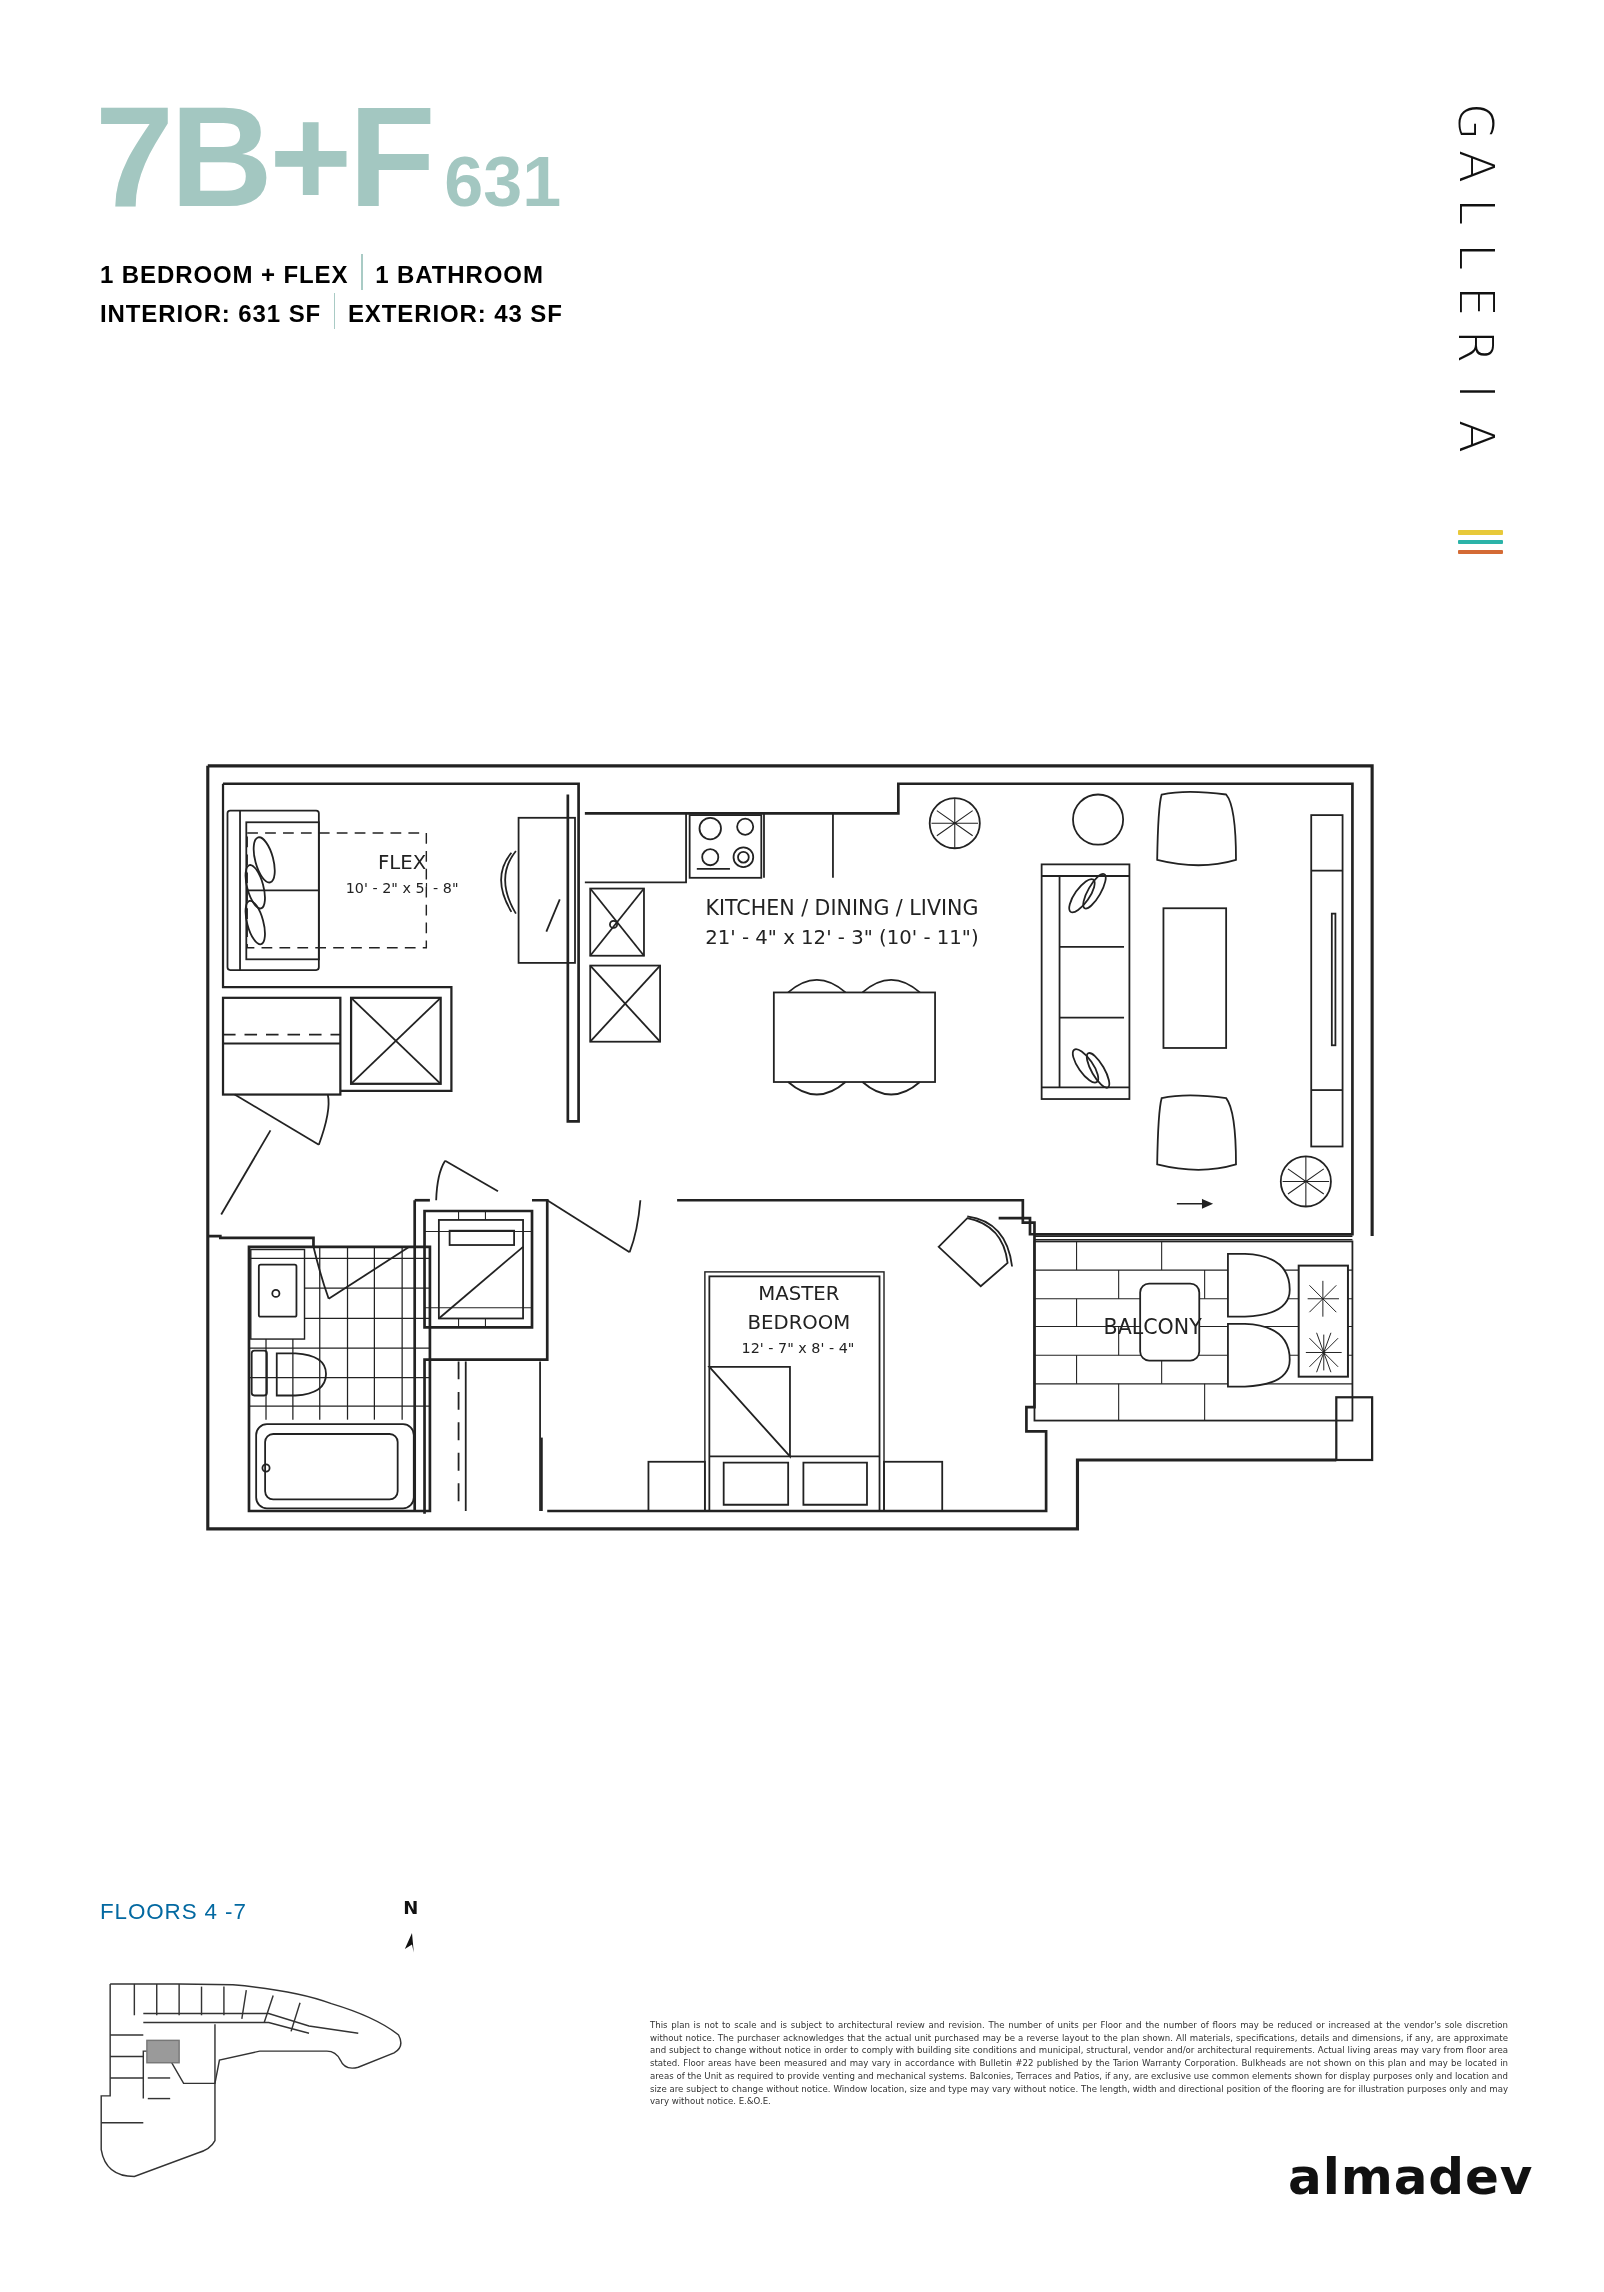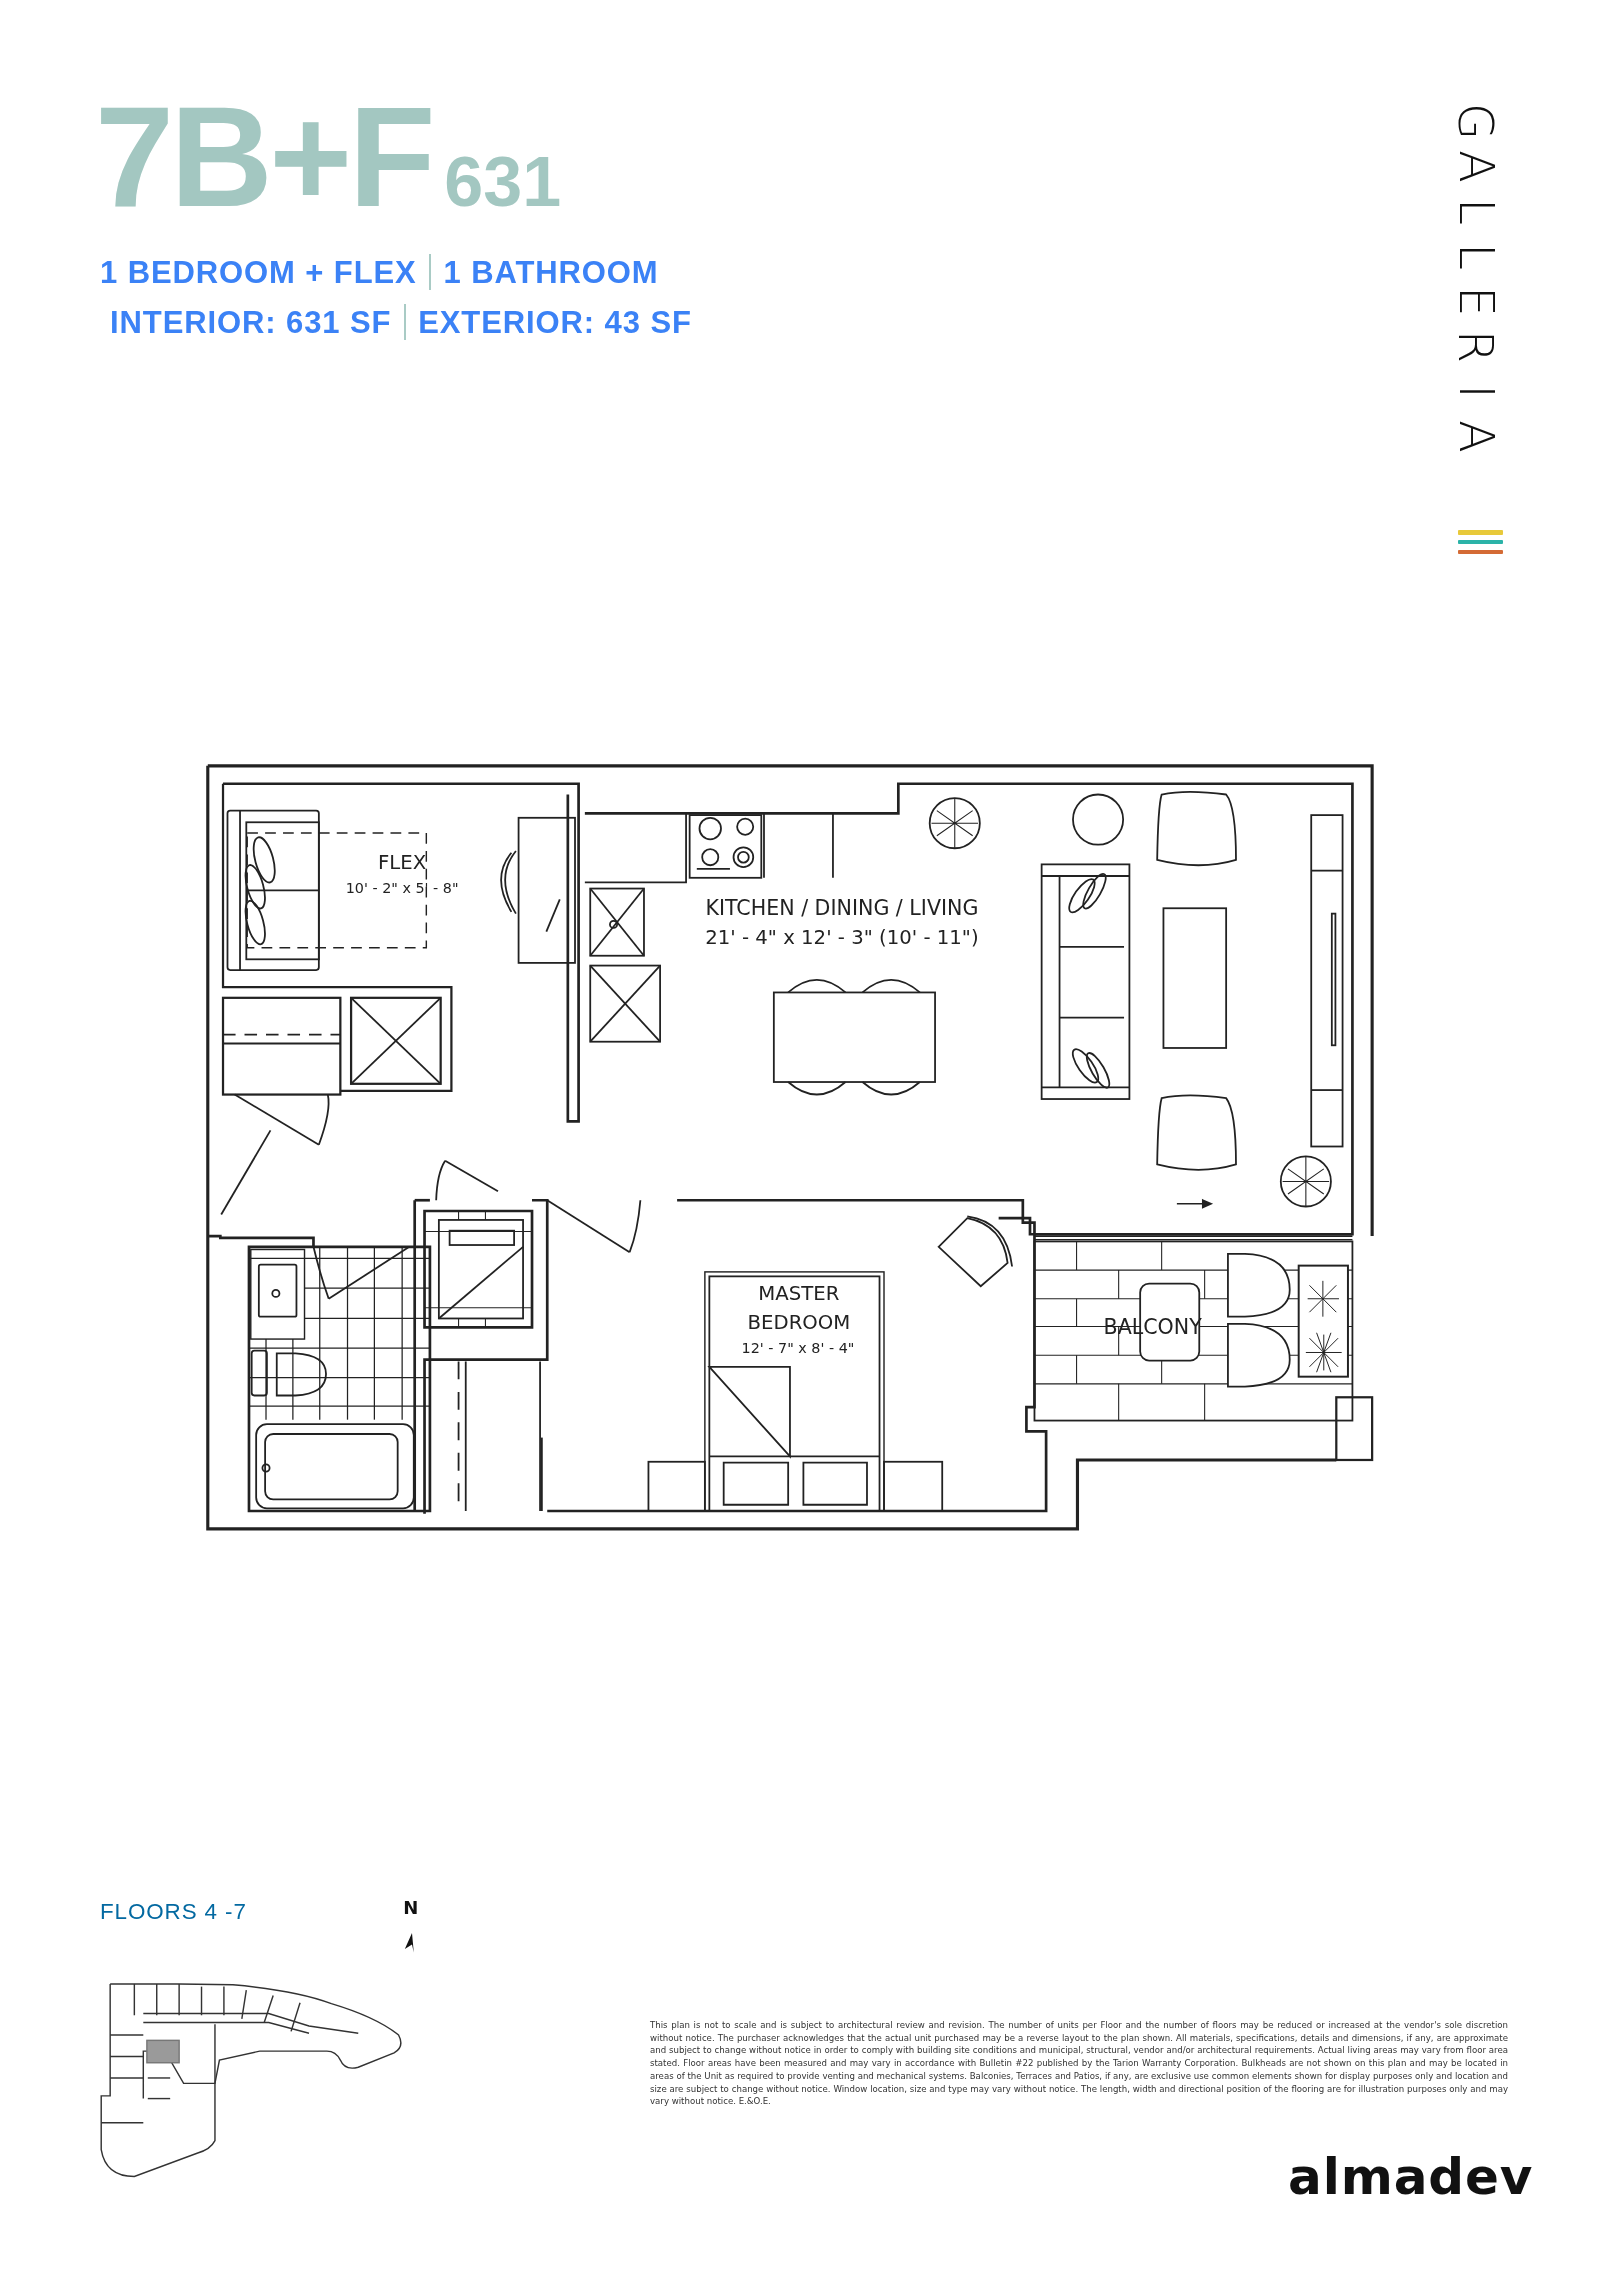--- a/index.html
+++ b/index.html
@@ -1,20 +1,20 @@
 <!DOCTYPE html>
 <html style="font-size:14.3px"><head>
 <meta charset="utf-8">
 <style>
   html, body { margin: 0; padding: 0; background: #ffffff; }
   body { width: 1605px; height: 2293px; position: relative; overflow: hidden; font-family: "Liberation Sans", "DejaVu Sans", sans-serif; }
   .abs { position: absolute; }
   .unit-code { left: 95px; top: 86px; color: #a3c7c1; font-weight: 700; font-size: 142px; line-height: 1; letter-spacing: -3.6px; white-space: nowrap; }
   .unit-area { font-size: 70px; letter-spacing: 0; margin-left: 12.5px; }
-  .spec-line { left: 100px; color: #3b82f6; font-weight: 700; font-size: 31px; letter-spacing: 0.9px; white-space: nowrap; }
+  .spec-line { left: 100px; color: #000000; font-weight: 700; font-size: 24px; letter-spacing: 0.9px; white-space: nowrap; }
   .spec-line .sep { display: inline-block; width: 1.8px; height: 36px; background: #a9cbc5; vertical-align: -7.2px; margin: 0 12.5px; }
   .brand { left: 1449px; top: 99px; width: 54px; height: 394px; }
   .brand-letters { display: flex; flex-direction: column; align-items: center; }
   .brand-letters span { display: block; transform: rotate(90deg); font-family: "DejaVu Sans", sans-serif; font-weight: 300; font-size: 48px; line-height: 45px; height: 45px; color: #111; }
   .brand-bars { left: 1458px; top: 530px; width: 45px; }
   .brand-bars div { height: 4.5px; margin-bottom: 5.4px; border-radius: 0.9px; }
   .plan { left: 0; top: 0; width: 1605px; height: 2293px; pointer-events: none; }
   .room-label { font-family: "DejaVu Sans", sans-serif; fill: #222; }
   .floors-label { left: 100px; top: 1899px; font-family: Liberation Sans, sans-serif; font-size: 22.4px; color: #0369a1; letter-spacing: 0.9px; }
   .north { left: 400px; top: 1897px; width: 21.5px; text-align: center; }
@@ -26,21 +26,21 @@
 <body>
 
 <div class="abs unit-code">
   <span>7B+F</span><span class="unit-area">631</span>
 </div>
 
 <div class="abs spec-line" style="top:254px;">
   <span>1 BEDROOM + FLEX</span><span class="sep"></span><span>1 BATHROOM</span>
 </div>
 
-<div class="abs spec-line" style="top:304px;margin-left:10px;">
+<div class="abs spec-line" style="top:293px;">
   <span>INTERIOR: 631 SF</span><span class="sep"></span><span>EXTERIOR: 43 SF</span>
 </div>
 
 <div class="abs brand">
   <div class="brand-letters">
     <span>G</span>
     <span>A</span>
     <span>L</span>
     <span>L</span>
     <span>E</span>

